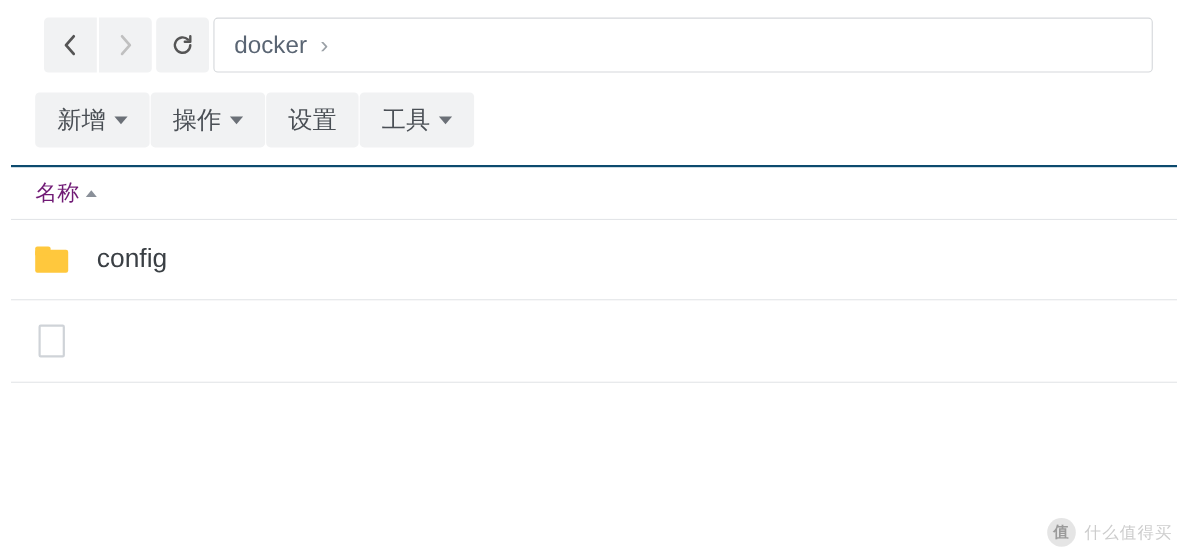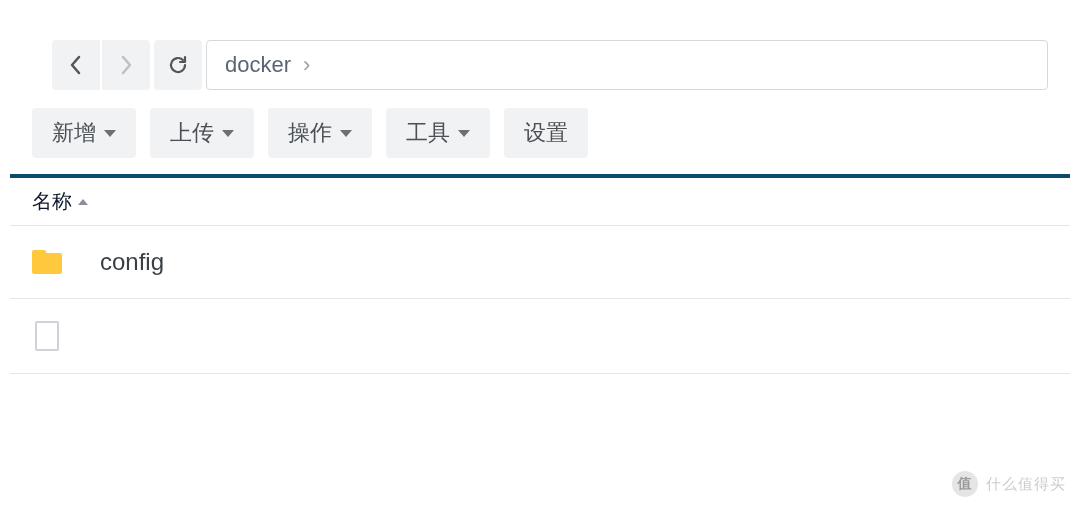--- a/index.html
+++ b/index.html
@@ -8,23 +8,22 @@
       background: #fff;
       width: 1080px;
       height: 507px;
       overflow: hidden;
       position: relative;
       color: #333;
     }
     .nav-row {
       display: flex;
       align-items: center;
-      padding: 16px 32px 10px 52px;
+      padding: 16px 32px 10px 40px;
       gap: 4px;
-      margin-top: 24px;
     }
     .nav-btn {
       width: 48px;
       height: 50px;
       background: #f1f2f3;
       border: none;
       border-radius: 4px;
       display: flex;
       align-items: center;
       justify-content: center;
@@ -48,21 +47,21 @@
       align-items: center;
       padding: 0 18px;
       font-size: 22px;
       color: #5a6573;
       gap: 12px;
     }
     .breadcrumb-sep { color: #9aa0a6; }
     .toolbar-row {
       display: flex;
       padding: 8px 32px 16px 32px;
-      gap: 14px;
+      gap: 1px;
     }
     .tool-btn {
       height: 50px;
       padding: 0 20px;
       background: #f1f2f3;
       border: none;
       border-radius: 4px;
       display: flex;
       align-items: center;
       font-size: 22px;
@@ -74,41 +73,41 @@
       width: 0; height: 0;
       border-left: 6px solid transparent;
       border-right: 6px solid transparent;
       border-top: 7px solid #6b7077;
       margin-left: 2px;
     }
     .list-area {
       padding: 0 10px;
     }
     .col-header {
-      border-top: 4px solid #0c4a6e;
+      border-top: 2px solid #0c4a6e;
       border-bottom: 1px solid #e3e5e8;
       padding: 10px 22px;
       font-size: 20px;
-      color: #0f172a;
+      color: #701a75;
       display: flex;
       align-items: center;
       gap: 6px;
     }
     .sort-caret {
       width: 0; height: 0;
       border-left: 5px solid transparent;
       border-right: 5px solid transparent;
       border-bottom: 6px solid #8a9099;
     }
     .file-row {
       border-bottom: 1px solid #e3e5e8;
       padding: 22px 22px;
       display: flex;
       align-items: center;
-      gap: 38px;
+      gap: 26px;
       font-size: 24px;
       color: #3a3f44;
       cursor: pointer;
     }
     .icon-folder {
       width: 30px; height: 24px; position: relative;
     }
     .icon-folder::before {
       content: ""; position: absolute; left: 0; top: 3px;
       width: 30px; height: 21px; background: #ffc83d; border-radius: 2px;
@@ -171,33 +170,29 @@
     <span class="breadcrumb-sep">›</span>
   </div>
 </div>
 
 <div class="toolbar-row">
   <button class="tool-btn">
     <span>新增</span>
     <span class="caret-down"></span>
   </button>
   <button class="tool-btn">
-    <span>上传</span>
-    <span class="caret-down"></span>
-  </button>
-  <button class="tool-btn">
     <span>操作</span>
     <span class="caret-down"></span>
   </button>
   <button class="tool-btn">
+    <span>设置</span>
+  </button>
+  <button class="tool-btn">
     <span>工具</span>
     <span class="caret-down"></span>
-  </button>
-  <button class="tool-btn">
-    <span>设置</span>
   </button>
 </div>
 
 <div class="list-area">
   <div class="col-header">
     <span>名称</span>
     <span class="sort-caret"></span>
   </div>
 
   <div class="file-row">

